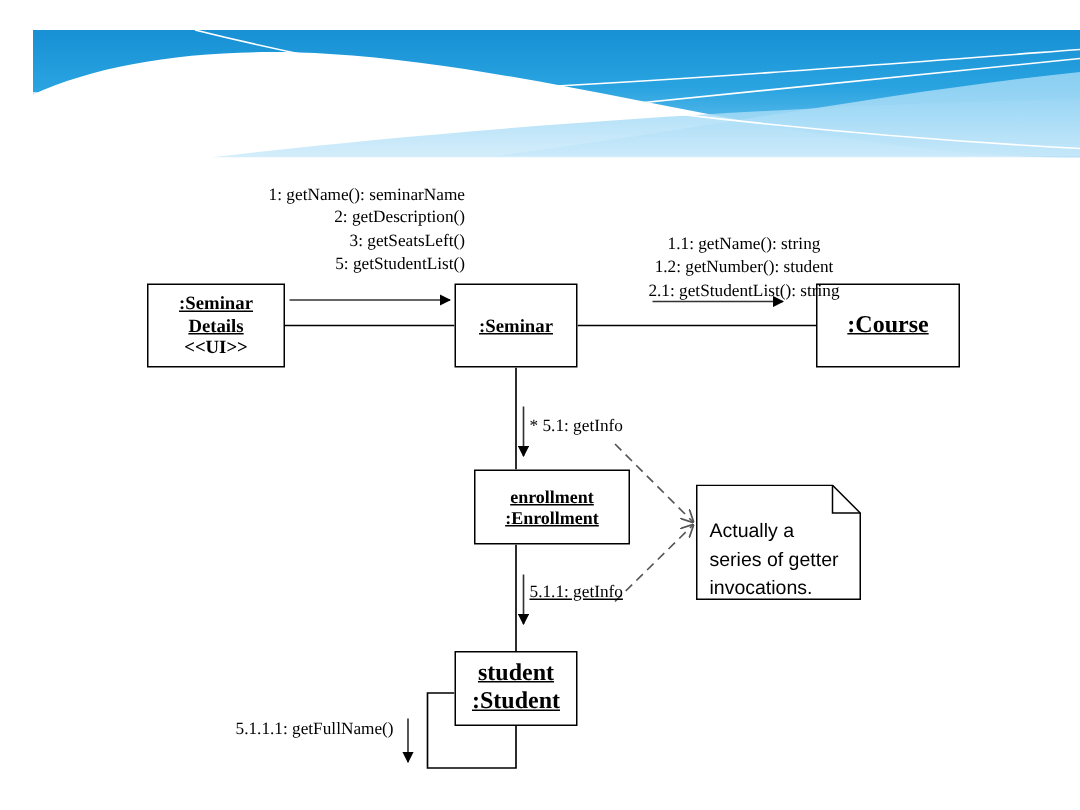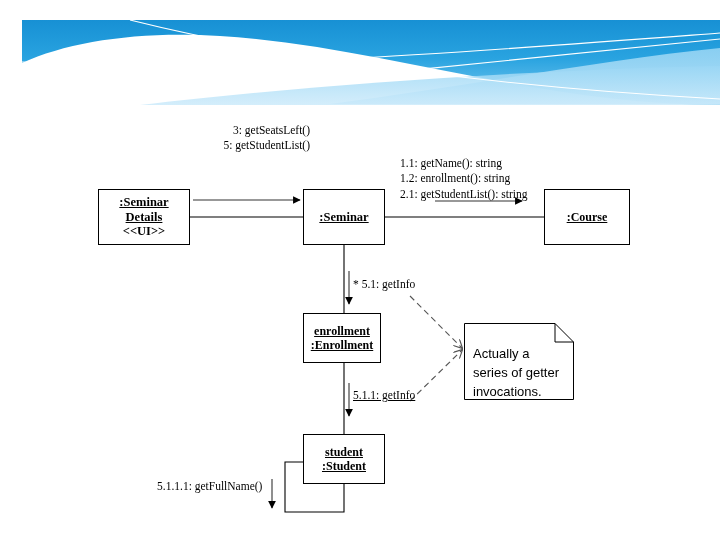--- a/index.html
+++ b/index.html
@@ -58,32 +58,32 @@
     width: 92px; height: 56px;
     font-size: 12.5px;
   }
   #box-seminar {
     left: 303px; top: 189px;
     width: 82px; height: 56px;
     font-size: 12.5px;
   }
   #box-course {
     left: 544px; top: 189px;
-    width: 86px; height: 56px;
-    font-size: 12px;
+    width: 96px; height: 56px;
+    font-size: 16px;
   }
   #box-enrollment {
-    left: 303px; top: 313px;
-    width: 78px; height: 50px;
+    left: 316px; top: 313px;
+    width: 104px; height: 50px;
     font-size: 12px;
   }
   #box-student {
     left: 303px; top: 434px;
     width: 82px; height: 50px;
-    font-size: 12px;
+    font-size: 16px;
   }
 
   
   #note-getters {
     position: absolute;
     left: 464px; top: 323px;
     width: 110px; height: 77px;
     z-index: 5;
   }
   #note-getters .note-text {
@@ -107,22 +107,22 @@
     z-index: 6;
   }
   .msg-group .m { display: block; }
 
   #msgs-details-to-seminar {
     left: 164px; top: 123px;
     text-align: right;
     width: 146px;
   }
   #msgs-seminar-to-course {
-    left: 400px; top: 156px;
-    text-align: left;
+    left: 428px; top: 156px;
+    text-align: center;
     width: 136px;
   }
   #msg-seminar-to-enrollment {
     left: 353px; top: 277px;
   }
   #msg-enrollment-to-student {
     left: 353px; top: 388px; text-decoration: underline;
   }
   #msg-student-self {
     left: 157px; top: 479px;
@@ -215,27 +215,29 @@
 
 <div id="note-getters">
   <svg viewBox="0 0 110 77" width="110" height="77" xmlns="http://www.w3.org/2000/svg">
     <path d="M0.5,0.5 L91,0.5 L109.5,19 L109.5,76.5 L0.5,76.5 Z" fill="#ffffff" stroke="#000000" stroke-width="1"></path>
     <path d="M91,0.5 L91,19 L109.5,19" fill="none" stroke="#000000" stroke-width="1"></path>
   </svg>
   <div class="note-text">Actually a series of getter invocations.</div>
 </div>
 
 <div class="msg-group" id="msgs-details-to-seminar">
+  <span class="m">1: getName(): seminarName</span>
+  <span class="m">2: getDescription()</span>
   <span class="m">3: getSeatsLeft()</span>
   <span class="m">5: getStudentList()</span>
 </div>
 
 <div class="msg-group" id="msgs-seminar-to-course">
   <span class="m">1.1: getName(): string</span>
-  <span class="m">1.2: enrollment(): string</span>
+  <span class="m">1.2: getNumber(): student</span>
   <span class="m">2.1: getStudentList(): string</span>
 </div>
 
 <div class="msg-group" id="msg-seminar-to-enrollment">* 5.1: getInfo</div>
 
 <div class="msg-group" id="msg-enrollment-to-student">5.1.1: getInfo</div>
 
 <div class="msg-group" id="msg-student-self">5.1.1.1: getFullName()</div>
 
 </body></html>

